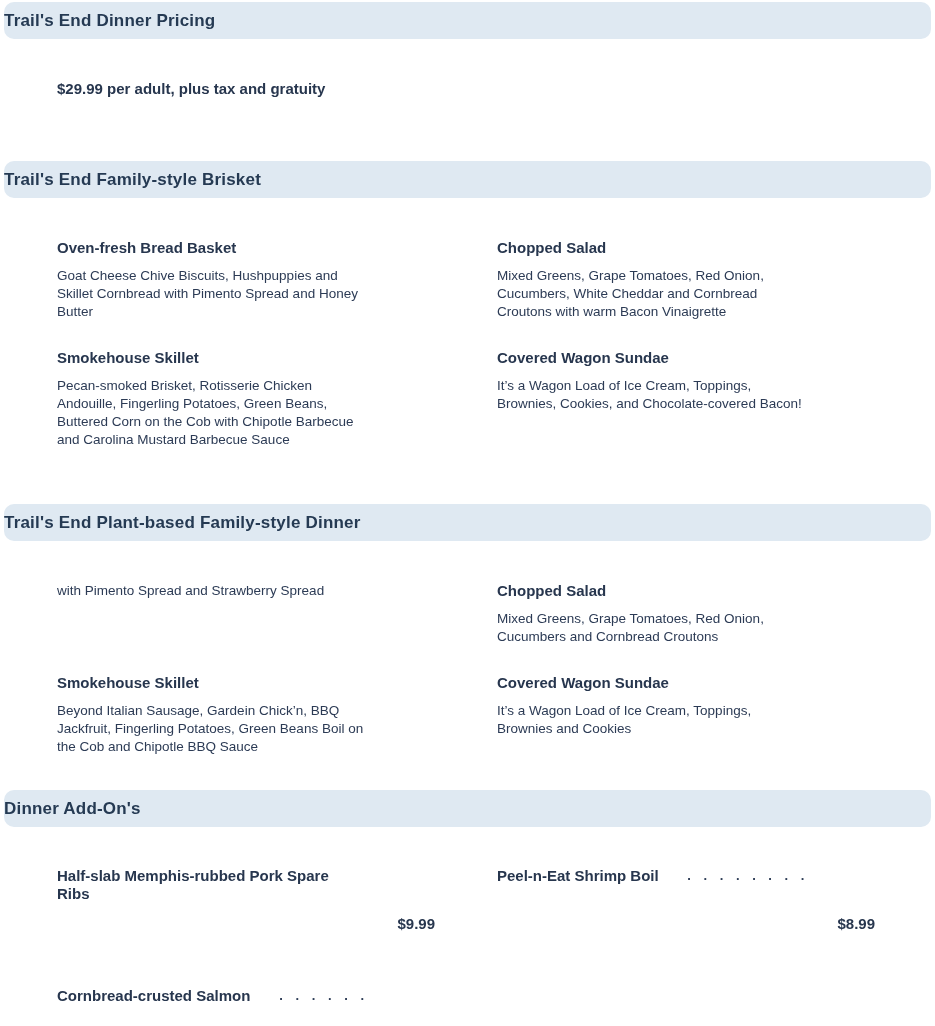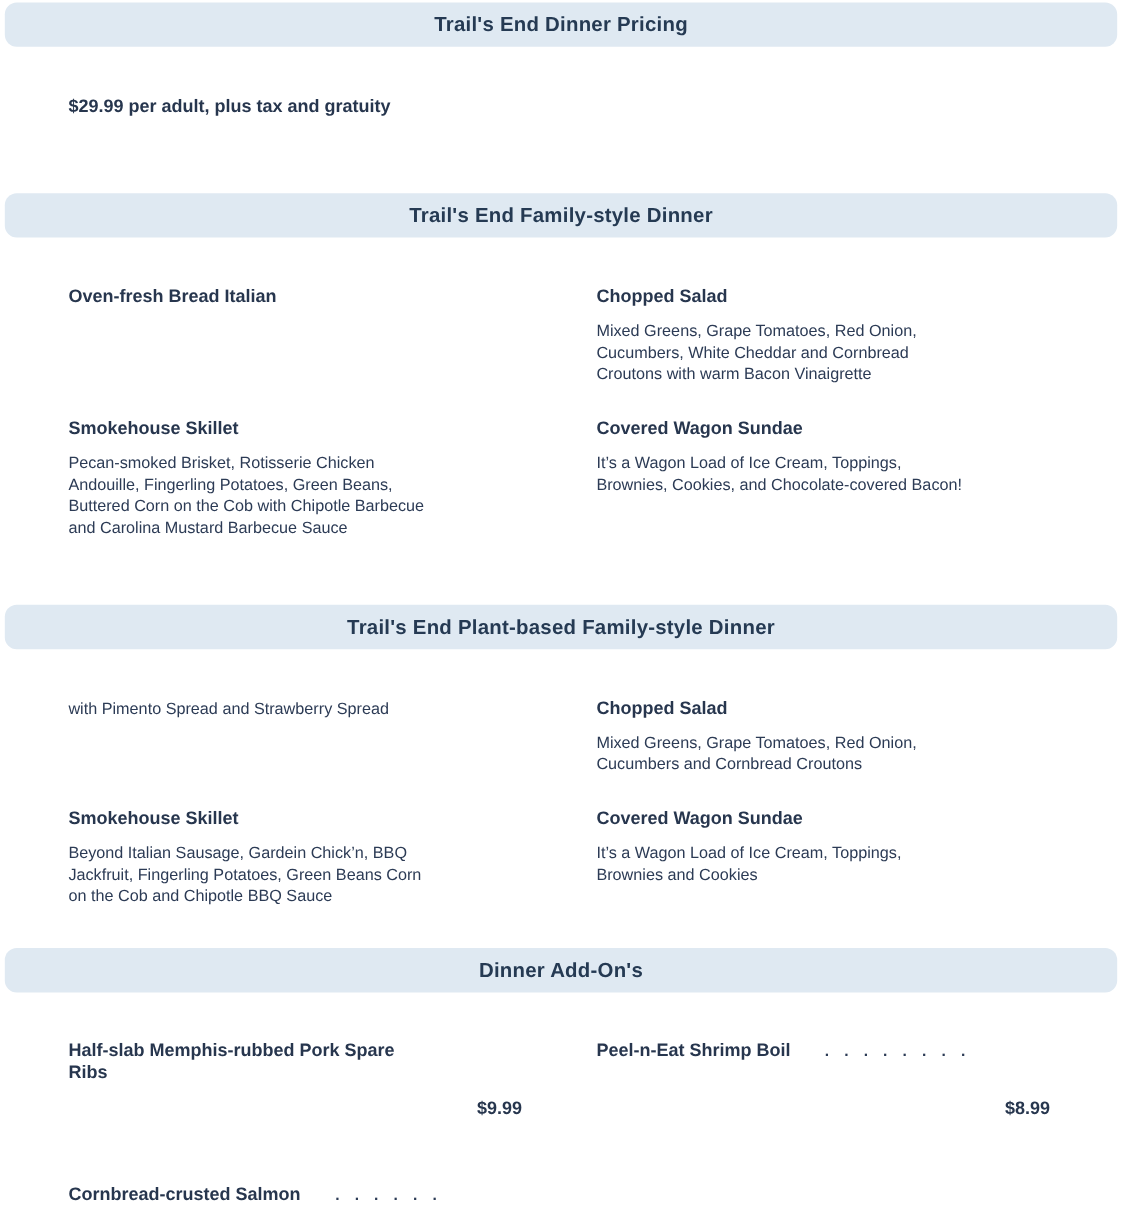--- a/index.html
+++ b/index.html
@@ -11,21 +11,20 @@
     color: #2c3b55;
     overflow: hidden;
   }
   .section-bar {
     height: 37px;
     margin: 0 4px;
     background: #dfe9f2;
     border-radius: 10px;
     display: flex;
     align-items: center;
-    justify-content: center;
   }
   .section-bar .bar-title {
     font-size: 17px;
     font-weight: bold;
     color: #253a53;
     letter-spacing: 0.2px;
   }
   .bar-first { margin-top: 2px; }
   .bar-family { margin-top: 63px; }
   .bar-plant { margin-top: 55px; }
@@ -110,25 +109,26 @@
 <div>
 
   <div class="section-bar bar-first">
     <div class="bar-title">Trail's End Dinner Pricing</div>
   </div>
   <div class="pricing-grid">
     <div class="pricing-line">$29.99 per adult, plus tax and gratuity</div>
   </div>
 
   <div class="section-bar bar-family">
-    <div class="bar-title">Trail's End Family-style Dinner</div>
+    <div class="bar-title">Trail's End Family-style Brisket</div>
   </div>
   <div class="items-grid">
     <div class="menu-item">
-      <div class="item-name">Oven-fresh Bread Italian</div>
+      <div class="item-name">Oven-fresh Bread Basket</div>
+      <div class="item-desc">Goat Cheese Chive Biscuits, Hushpuppies and Skillet Cornbread with Pimento Spread and Honey Butter</div>
     </div>
     <div class="menu-item">
       <div class="item-name">Chopped Salad</div>
       <div class="item-desc">Mixed Greens, Grape Tomatoes, Red Onion, Cucumbers, White Cheddar and Cornbread Croutons with warm Bacon Vinaigrette</div>
     </div>
     <div class="menu-item">
       <div class="item-name">Smokehouse Skillet</div>
       <div class="item-desc">Pecan-smoked Brisket, Rotisserie Chicken Andouille, Fingerling Potatoes, Green Beans, Buttered Corn on the Cob with Chipotle Barbecue and Carolina Mustard Barbecue Sauce</div>
     </div>
     <div class="menu-item">
@@ -143,21 +143,21 @@
   <div class="items-grid">
     <div class="menu-item">
       <div class="item-desc">with Pimento Spread and Strawberry Spread</div>
     </div>
     <div class="menu-item">
       <div class="item-name">Chopped Salad</div>
       <div class="item-desc">Mixed Greens, Grape Tomatoes, Red Onion, Cucumbers and Cornbread Croutons</div>
     </div>
     <div class="menu-item">
       <div class="item-name">Smokehouse Skillet</div>
-      <div class="item-desc">Beyond Italian Sausage, Gardein Chick’n, BBQ Jackfruit, Fingerling Potatoes, Green Beans Corn on the Cob and Chipotle BBQ Sauce</div>
+      <div class="item-desc">Beyond Italian Sausage, Gardein Chick’n, BBQ Jackfruit, Fingerling Potatoes, Green Beans Boil on the Cob and Chipotle BBQ Sauce</div>
     </div>
     <div class="menu-item">
       <div class="item-name">Covered Wagon Sundae</div>
       <div class="item-desc">It’s a Wagon Load of Ice Cream, Toppings, Brownies and Cookies</div>
     </div>
   </div>
 
   <div class="section-bar bar-addons">
     <div class="bar-title">Dinner Add-On's</div>
   </div>

